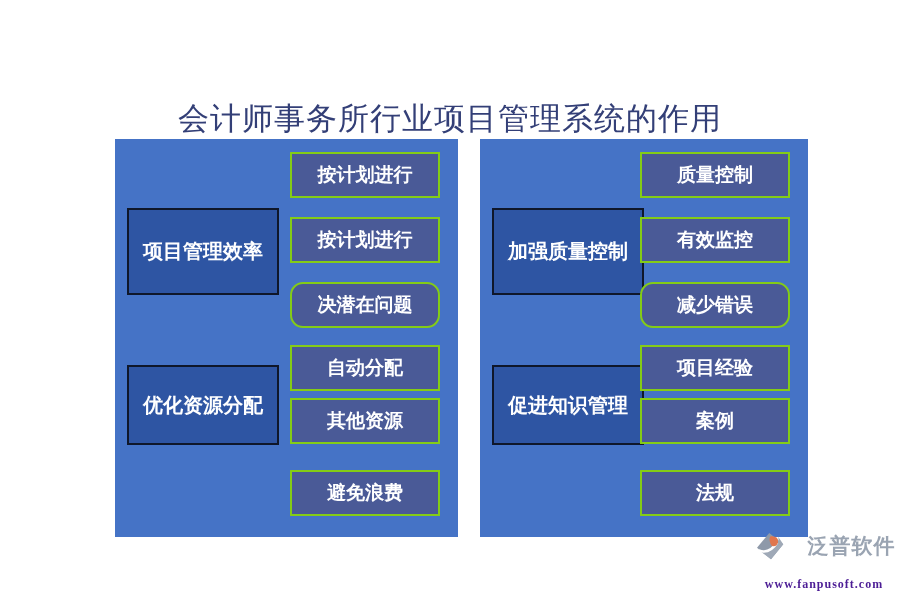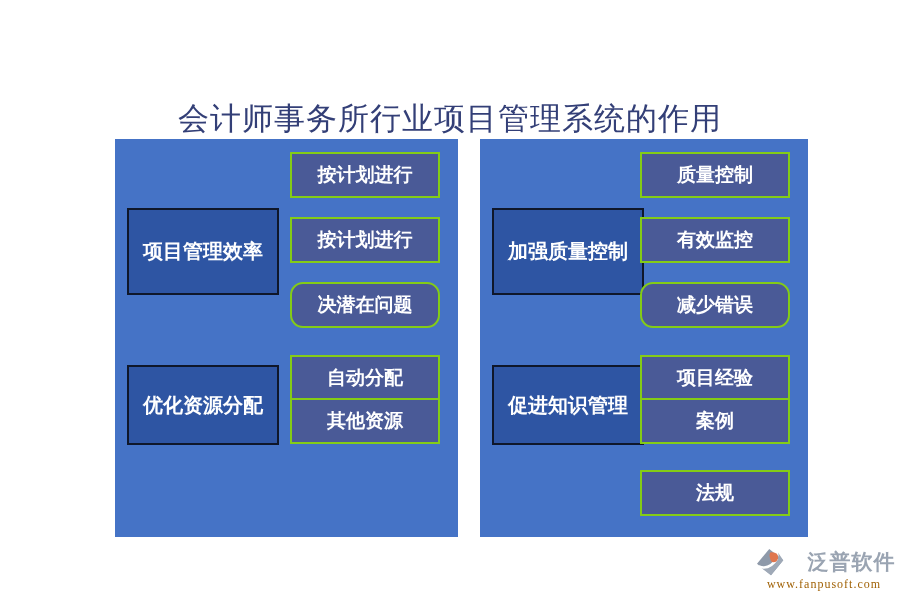--- a/index.html
+++ b/index.html
@@ -29,53 +29,54 @@
   .category.cat2{top:226px;height:80px;}
   .item{
     position:absolute;right:18px;width:150px;height:46px;box-sizing:border-box;
     background:#4A5A97;border:2px solid #84cc16;
     color:#FFFFFF;font-weight:700;font-size:19px;
     display:flex;align-items:center;justify-content:center;text-align:center;
   }
   .item.pos1{top:13px;}
   .item.pos2{top:78px;}
   .item.pos3{top:143px;border-radius:13px;}
-  .item.pos4{top:216px;}
+  .item.pos4{top:206px;}
   .item.pos5{top:259px;}
   .item.pos6{top:331px;}
   
   .logo{
     position:absolute;right:8px;bottom:8px;width:136px;
     display:flex;flex-direction:column;align-items:center;
   }
   .logo-row{display:flex;align-items:center;gap:19px;}
   .logo-mark{width:36px;height:28px;flex:0 0 auto;}
   .brand{
     font-size:21px;font-weight:700;color:#9AA4B2;letter-spacing:1px;white-space:nowrap;
   }
   .brand-url{
-    font-size:12px;font-weight:400;color:#a16207;letter-spacing:1px;
-    margin-top:1px;white-space:nowrap;
+    font-size:12px;font-weight:700;color:#4c1d95;letter-spacing:1px;
+    margin-top:17px;white-space:nowrap;
   }
 </style>
 </head>
 <body>
 
 <div class="page">
 
   <h1 class="title">会计师事务所行业项目管理系统的作用</h1>
 
   <div class="panel left">
     <div class="category cat1">项目管理效率</div>
     <div class="category cat2">优化资源分配</div>
     <div class="item pos1">按计划进行</div>
     <div class="item pos2">按计划进行</div>
     <div class="item pos3">决潜在问题</div>
     <div class="item pos4">自动分配</div>
     <div class="item pos5">其他资源</div>
+    <div class="item pos6">避免浪费</div>
   </div>
 
   <div class="panel right">
     <div class="category cat1">加强质量控制</div>
     <div class="category cat2">促进知识管理</div>
     <div class="item pos1">质量控制</div>
     <div class="item pos2">有效监控</div>
     <div class="item pos3">减少错误</div>
     <div class="item pos4">项目经验</div>
     <div class="item pos5">案例</div>

